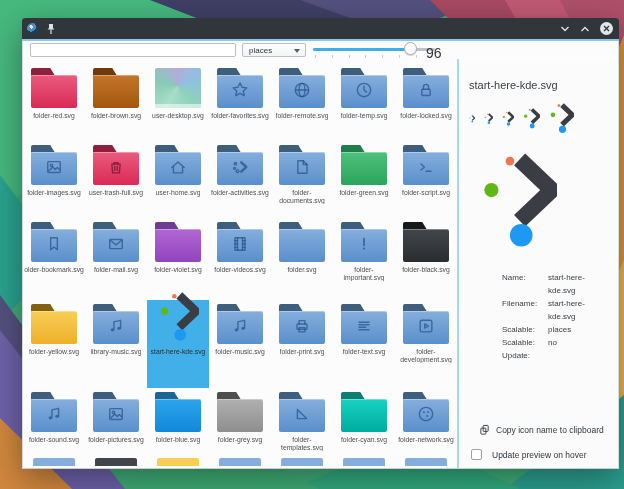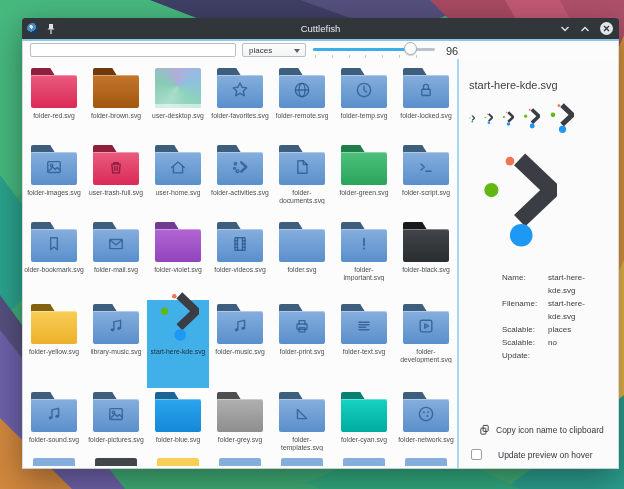--- a/index.html
+++ b/index.html
@@ -28,21 +28,21 @@
     background:linear-gradient(#fdfdfd,#f3f4f5);display:flex;align-items:center;font-size:8px;color:#31363b;padding-left:6px;box-sizing:border-box;}
   #combo .caret{position:absolute;right:5px;top:5px;width:0;height:0;border-left:3px solid transparent;
     border-right:3px solid transparent;border-top:4px solid #5a6065;}
   #slider{position:absolute;left:290px;top:0;width:124px;height:19px;}
   #slider .track{position:absolute;left:0;top:7px;width:122px;height:3px;background:#bcc2c7;border-radius:2px;}
   #slider .fill{position:absolute;left:0;top:7px;width:98px;height:3px;background:#3daee9;border-radius:2px;}
   #slider .handle{position:absolute;left:91px;top:1px;width:13px;height:13px;border-radius:50%;
     background:#fcfcfc;border:1px solid #a9b0b6;box-sizing:border-box;box-shadow:0 1px 1px rgba(0,0,0,.18);}
   #slider .ticks{position:absolute;left:2px;top:14px;width:118px;height:3px;
     background:repeating-linear-gradient(90deg,#c6cbd0 0 1px,transparent 1px 16.8px);}
-  #slider-value{position:absolute;left:423px;top:4px;font-size:11px;color:#2f3338;text-align:right;}
+  #slider-value{position:absolute;left:403px;top:4px;font-size:14px;color:#2f3338;text-align:right;}
   
   #grid{position:absolute;left:0;top:18px;width:434px;bottom:0;overflow:hidden;padding-top:5px;box-sizing:border-box;}
   .grow{display:flex;}
   .cell{width:62px;display:flex;flex-direction:column;align-items:center;box-sizing:border-box;}
   .cell.selected{background:#41b0e8;}
   .art{margin-top:4px;height:40px;display:flex;align-items:flex-end;justify-content:center;}
   .iconlabel{margin-top:4px;font-size:6.8px;line-height:7.6px;color:#4a4d50;text-align:center;
     white-space:pre-line;max-width:60px;overflow:hidden;}
   .cell.selected .iconlabel{color:#1f2d36;}
   .folder{position:relative;width:46px;height:40px;}
@@ -62,21 +62,21 @@
   #panel{position:absolute;left:437px;right:0;top:18px;bottom:0;background:#fbfbfb;
     padding:20px 8px 6px 9px;box-sizing:border-box;display:flex;flex-direction:column;}
   #panel-title{font-size:11px;color:#3c4043;margin-bottom:10px;}
   #preview-strip{display:flex;align-items:center;gap:9px;height:36px;margin-bottom:12px;}
   #preview-large{height:100px;margin:4px 0 18px 10px;}
   .detail{display:flex;font-size:8px;line-height:13px;color:#3a3e42;margin-left:33px;}
   .detail .dl{width:46px;flex:none;}
   #panel-spacer{flex:1;}
   .action{display:flex;align-items:center;gap:6px;font-size:8.5px;color:#31363b;margin:7px 0 7px 10px;cursor:default;}
   .action svg{flex:none;}
-  #hover-row{display:flex;align-items:center;gap:16px;font-size:8.5px;color:#31363b;margin:6px 0 2px 2px;}
+  #hover-row{display:flex;align-items:center;gap:10px;font-size:8.5px;color:#31363b;margin:6px 0 2px 2px;}
   #hover-box{width:11px;height:11px;border:1px solid #9aa0a5;border-radius:2px;background:#fff;box-sizing:border-box;}
   .kdelogo{display:block;}
 </style>
 </head>
 <body>
 
 <svg id="wallpaper" viewBox="0 0 624 489" preserveAspectRatio="none">
   <rect width="624" height="489" fill="#41ae79"></rect>
   <polygon points="0,0 280,0 0,210" fill="#47b97f"></polygon>
   <polygon points="150,0 480,0 310,62" fill="#3f4066"></polygon>
@@ -98,21 +98,20 @@
 <div id="window">
 
   <div id="titlebar">
     <span class="appicon"></span>
     <span class="pin">
       <svg width="10" height="12" viewBox="0 0 10 12">
           <path d="M3 1h4v4l1.5 1.5h-7L3 5z" fill="#dfe2e5"></path>
           <rect x="4.4" y="6.5" width="1.2" height="4.5" fill="#dfe2e5"></rect>
         </svg>
     </span>
-    <span id="title-text">Cuttlefish</span>
     <span class="tb-btns">
       <span class="tb-btn">
         <svg width="10" height="8" viewBox="0 0 10 8">
             <polyline points="1.5,2 5,5.5 8.5,2" fill="none" stroke="#dfe2e5" stroke-width="1.4"></polyline>
           </svg>
       </span>
       <span class="tb-btn">
         <svg width="10" height="8" viewBox="0 0 10 8">
             <polyline points="1.5,6 5,2.5 8.5,6" fill="none" stroke="#dfe2e5" stroke-width="1.4"></polyline>
           </svg>

